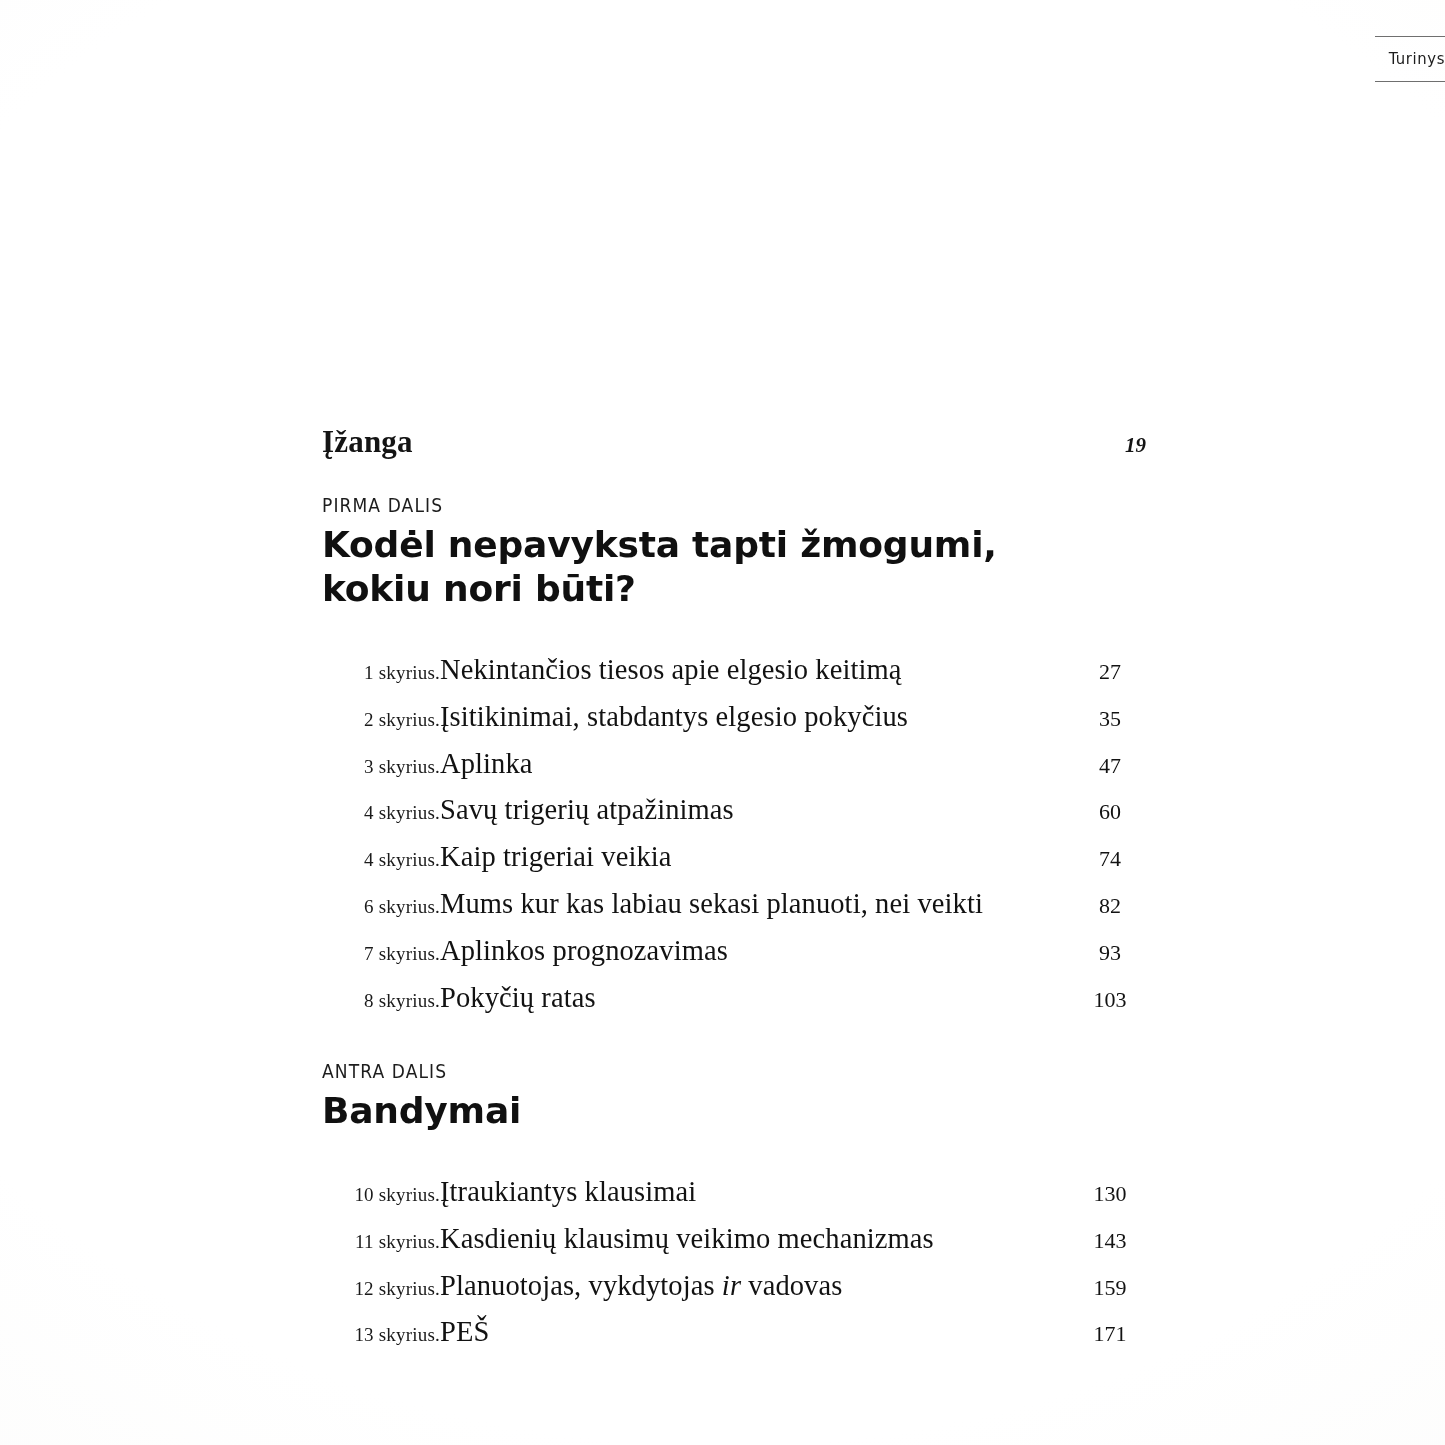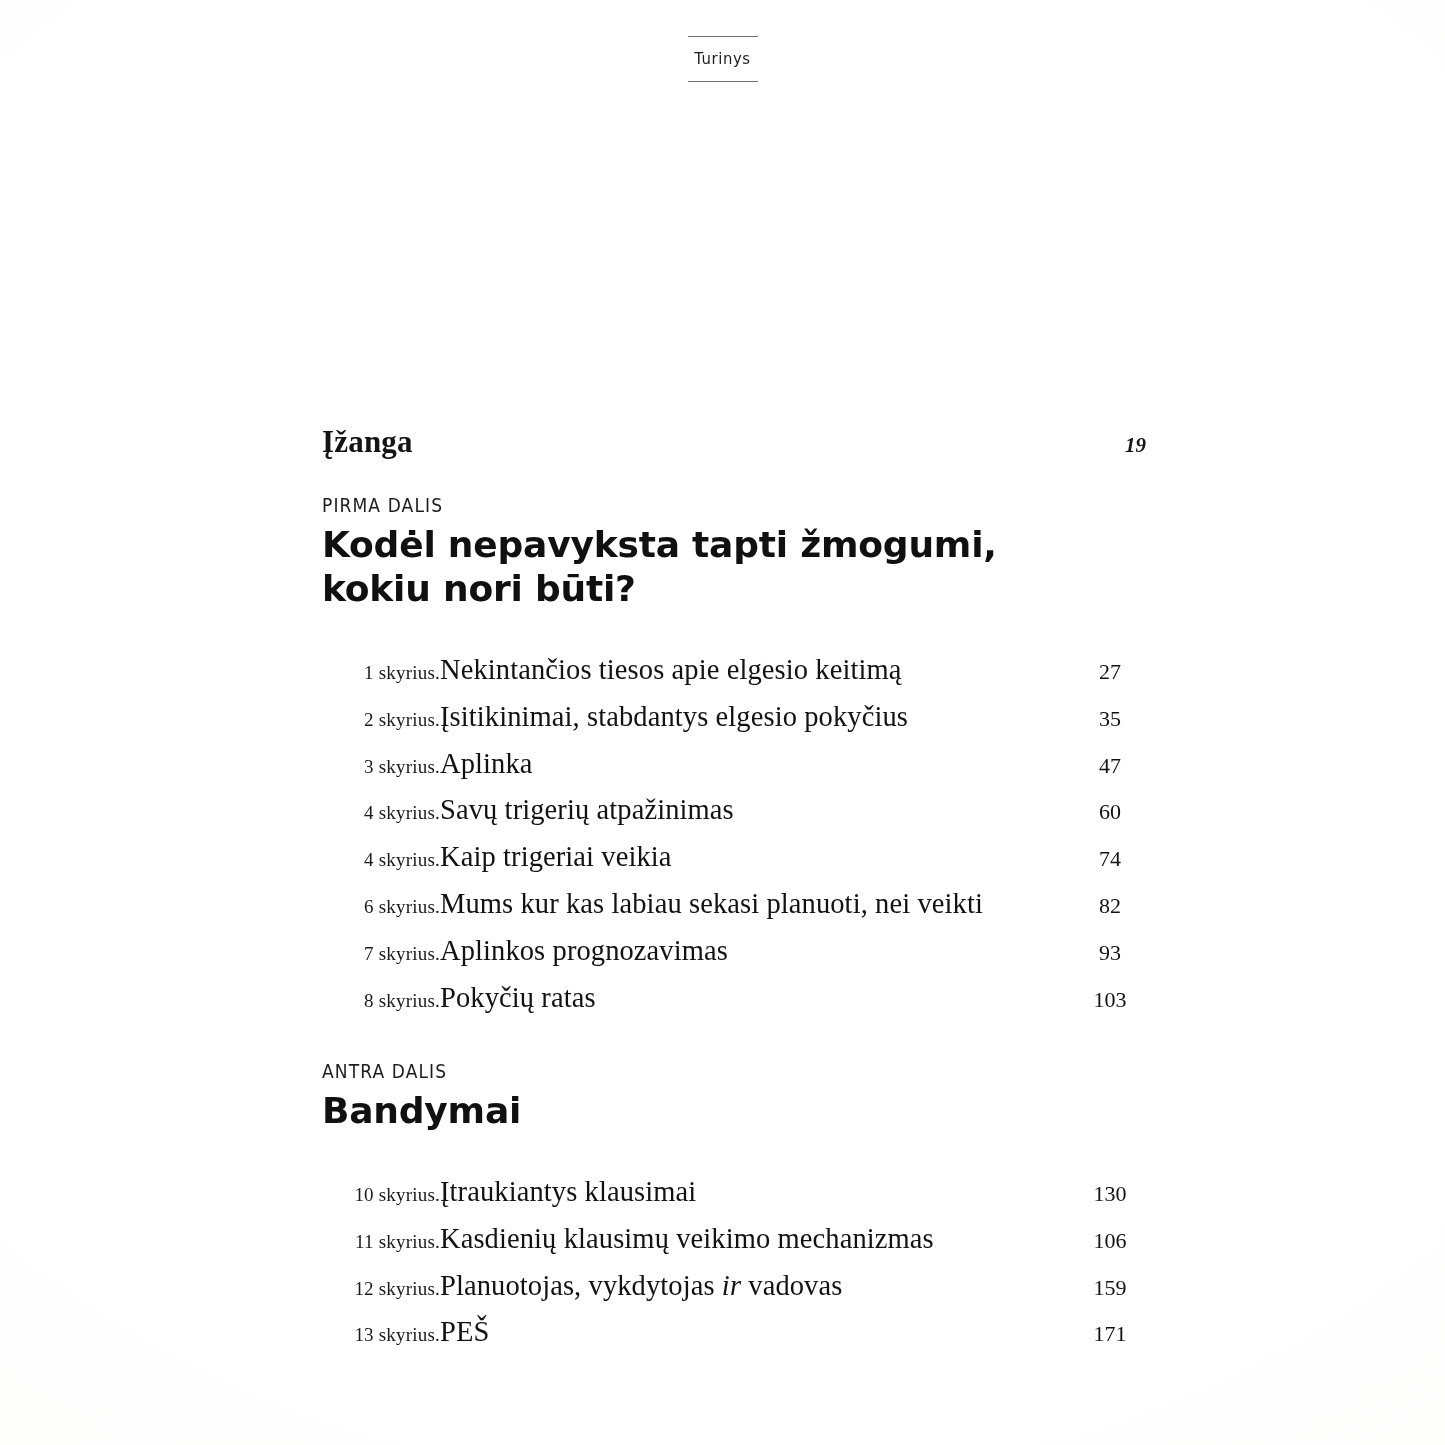--- a/index.html
+++ b/index.html
@@ -25,21 +25,21 @@
   }
 
   
   .running-head {
     position: absolute;
     top: 36px;
     left: 0;
     right: 0;
     display: flex;
     flex-direction: column;
-    align-items: center;
+    align-items: flex-end;
   }
   .rule {
     width: 70px;
     height: 1px;
     background: #6f6f6f;
   }
   .running-head-label {
     font-family: "DejaVu Sans Condensed", "Liberation Sans Narrow", "Liberation Sans", sans-serif;
     font-size: 16.5px;
     letter-spacing: 0.6px;
@@ -237,21 +237,21 @@
     <table class="toc" id="toc-two">
       <tbody>
         <tr>
           <td class="col-num">10 skyrius.</td>
           <td class="col-title">Įtraukiantys klausimai</td>
           <td class="col-page">130</td>
         </tr>
         <tr>
           <td class="col-num">11 skyrius.</td>
           <td class="col-title">Kasdienių klausimų veikimo mechanizmas</td>
-          <td class="col-page">106</td>
+          <td class="col-page">143</td>
         </tr>
         <tr>
           <td class="col-num">12 skyrius.</td>
           <td class="col-title">
             <span>Planuotojas, vykdytojas </span><em>ir</em><span> vadovas</span>
           </td>
           <td class="col-page">159</td>
         </tr>
         <tr>
           <td class="col-num">13 skyrius.</td>

